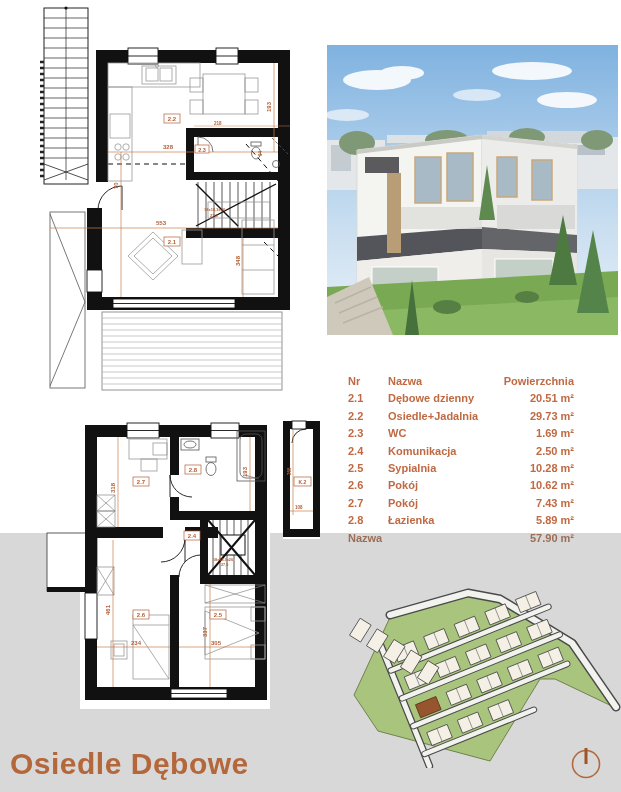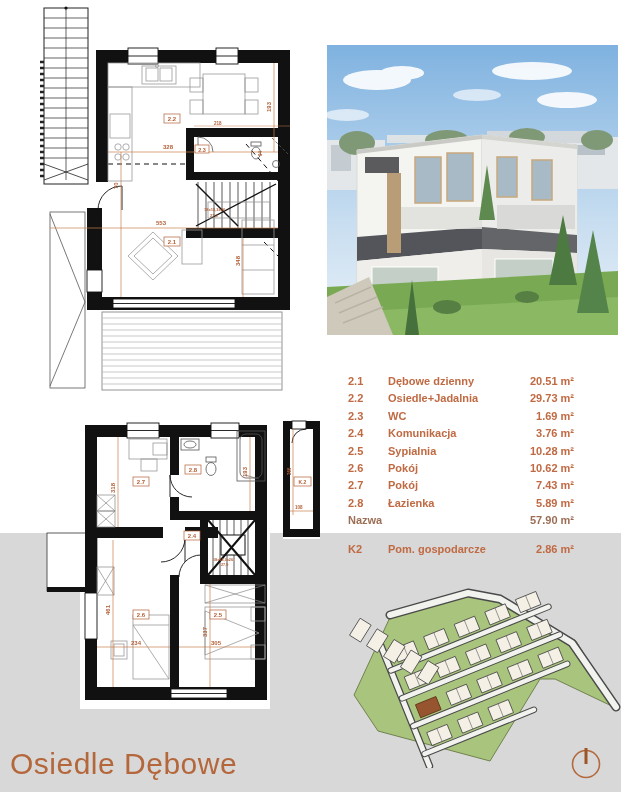--- a/index.html
+++ b/index.html
@@ -10,21 +10,21 @@
   .photo{position:absolute;left:327px;top:45px;width:291px;height:290px;}
   
   .area-table{position:absolute;left:348px;top:373px;width:226px;color:#c06a43;
               font-size:11px;font-weight:bold;line-height:17.4px;}
   .t-row{display:flex;height:17.4px;align-items:center;}
   .t-nr{width:40px;}
   .t-name{flex:1;}
   .t-area{width:78px;text-align:right;}
   .t-total{color:#9c6e55;}
   .t-annex{margin-top:11px;}
-  .title{position:absolute;left:10px;top:747px;font-size:30px;font-weight:normal;
+  .title{position:absolute;left:10px;top:747px;font-size:30px;font-weight:bold;
          color:#b5673c;letter-spacing:0.5px;}
   .compass{position:absolute;left:568px;top:744px;width:36px;height:38px;}
   .siteplan{position:absolute;left:340px;top:583px;width:281px;height:185px;}
   svg text{font-family:"Liberation Sans",sans-serif;}
 </style>
 </head>
 <body>
 
 <div class="page">
   <div class="gray-band"></div>
@@ -226,38 +226,43 @@
       <polygon points="266,185 282,268 250,268" fill="#55844a"></polygon>
       <polygon points="160,120 168,175 152,175" fill="#5e8a50"></polygon>
       <ellipse cx="120" cy="262" rx="14" ry="7" fill="#567f43"></ellipse>
       <ellipse cx="200" cy="252" rx="12" ry="6" fill="#567f43"></ellipse>
       <polygon points="85,235 92,290 78,290" fill="#46703c"></polygon>
     </g>
   </svg>
 
   <div class="area-table">
     <div class="t-row">
+      <div class="t-nr">Nr</div>
+      <div class="t-name">Nazwa</div>
+      <div class="t-area">Powierzchnia</div>
+    </div>
+    <div class="t-row">
       <div class="t-nr">2.1</div>
       <div class="t-name">Dębowe dzienny</div>
       <div class="t-area">20.51 m²</div>
     </div>
     <div class="t-row">
       <div class="t-nr">2.2</div>
       <div class="t-name">Osiedle+Jadalnia</div>
       <div class="t-area">29.73 m²</div>
     </div>
     <div class="t-row">
       <div class="t-nr">2.3</div>
       <div class="t-name">WC</div>
       <div class="t-area">1.69 m²</div>
     </div>
     <div class="t-row">
       <div class="t-nr">2.4</div>
       <div class="t-name">Komunikacja</div>
-      <div class="t-area">3.76 m²</div>
+      <div class="t-area">2.50 m²</div>
     </div>
     <div class="t-row">
       <div class="t-nr">2.5</div>
       <div class="t-name">Sypialnia</div>
       <div class="t-area">10.28 m²</div>
     </div>
     <div class="t-row">
       <div class="t-nr">2.6</div>
       <div class="t-name">Pokój</div>
       <div class="t-area">10.62 m²</div>
@@ -269,25 +274,20 @@
     </div>
     <div class="t-row">
       <div class="t-nr">2.8</div>
       <div class="t-name">Łazienka</div>
       <div class="t-area">5.89 m²</div>
     </div>
     <div class="t-row t-total">
       <div class="t-nr">Nazwa</div>
       <div class="t-name"></div>
       <div class="t-area">57.90 m²</div>
-    </div>
-    <div class="t-row t-annex">
-      <div class="t-nr">K2</div>
-      <div class="t-name">Pom. gospodarcze</div>
-      <div class="t-area">2.86 m²</div>
     </div>
   </div>
 
   <svg class="plan" style="left:45px;top:415px" width="275" height="300" viewBox="0 0 275 300">
     <rect x="35" y="4" width="190" height="290" fill="#fff"></rect>
     <rect x="238" y="4" width="37" height="120" fill="#fff"></rect>
     <rect x="2" y="118" width="50" height="58" fill="#fff" stroke="#333" stroke-width="0.8"></rect>
     <rect x="2" y="172" width="50" height="5" fill="#111"></rect>
 
     <g fill="#111">

